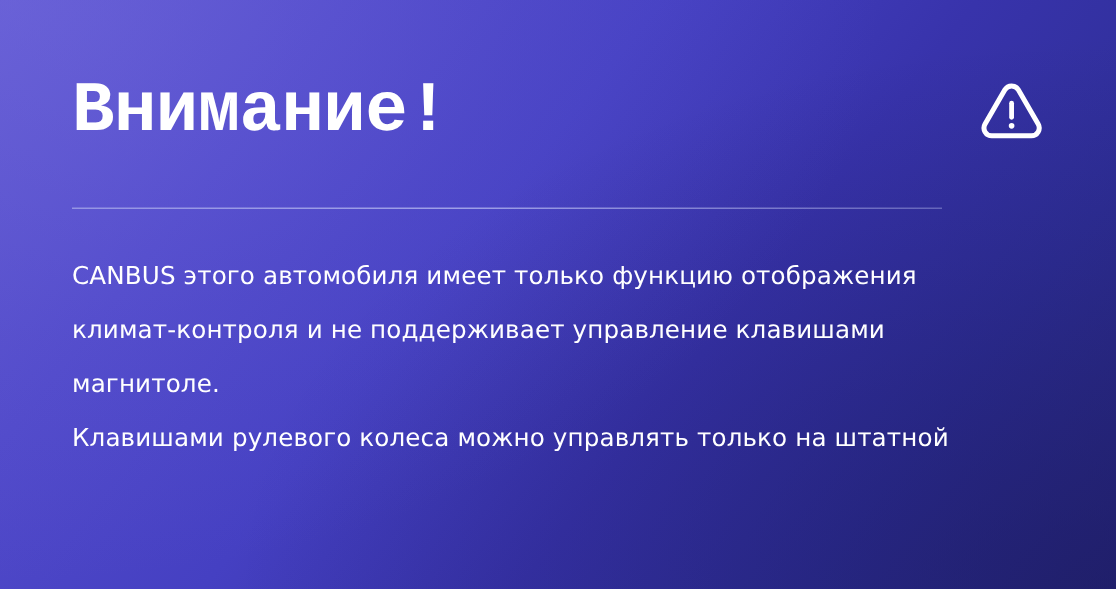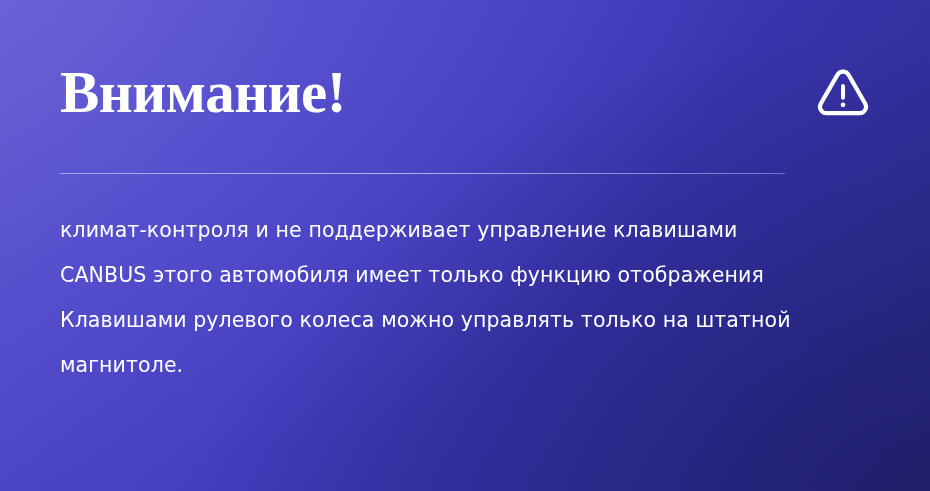--- a/index.html
+++ b/index.html
@@ -58,21 +58,21 @@
     top: 52px;
     height: 80px;
     display: flex;
     align-items: center;
     justify-content: space-between;
   }
 
   .title {
     margin: 0;
     color: #ffffff;
-    font-family: Liberation Serif, serif;
+    font-family: Liberation Mono, monospace;
     font-size: 59px;
     font-weight: 700;
     letter-spacing: -0.5px;
     line-height: 1;
     white-space: nowrap;
   }
 
   .warning-icon {
     width: 58px;
     height: 58px;
@@ -125,20 +125,20 @@
           <path d="M32 9.5 C34.6 9.5 36.9 10.9 38.2 13.1 L56.4 44.6 C57.7 46.9 57.7 49.6 56.4 51.8 C55.1 54.0 52.8 55.4 50.2 55.4 L13.8 55.4 C11.2 55.4 8.9 54.0 7.6 51.8 C6.3 49.6 6.3 46.9 7.6 44.6 L25.8 13.1 C27.1 10.9 29.4 9.5 32 9.5 Z" fill="none" stroke="#ffffff" stroke-width="4.6" stroke-linejoin="round"></path>
           <path d="M32 25.4 L32 38.4" fill="none" stroke="#ffffff" stroke-width="4.4" stroke-linecap="round"></path>
           <circle cx="32" cy="46.2" r="2.6" fill="#ffffff"></circle>
         </svg>
       </span>
     </div>
 
     <div class="divider"></div>
 
     <div class="body-text">
+      <span class="body-line">CANBUS этого автомобиля имеет только функцию отображения</span>
       <span class="body-line">климат-контроля и не поддерживает управление клавишами</span>
-      <span class="body-line">CANBUS этого автомобиля имеет только функцию отображения</span>
+      <span class="body-line">магнитоле.</span>
       <span class="body-line">Клавишами рулевого колеса можно управлять только на штатной</span>
-      <span class="body-line">магнитоле.</span>
     </div>
 
   </div>
 </div>
 
 </body></html>

